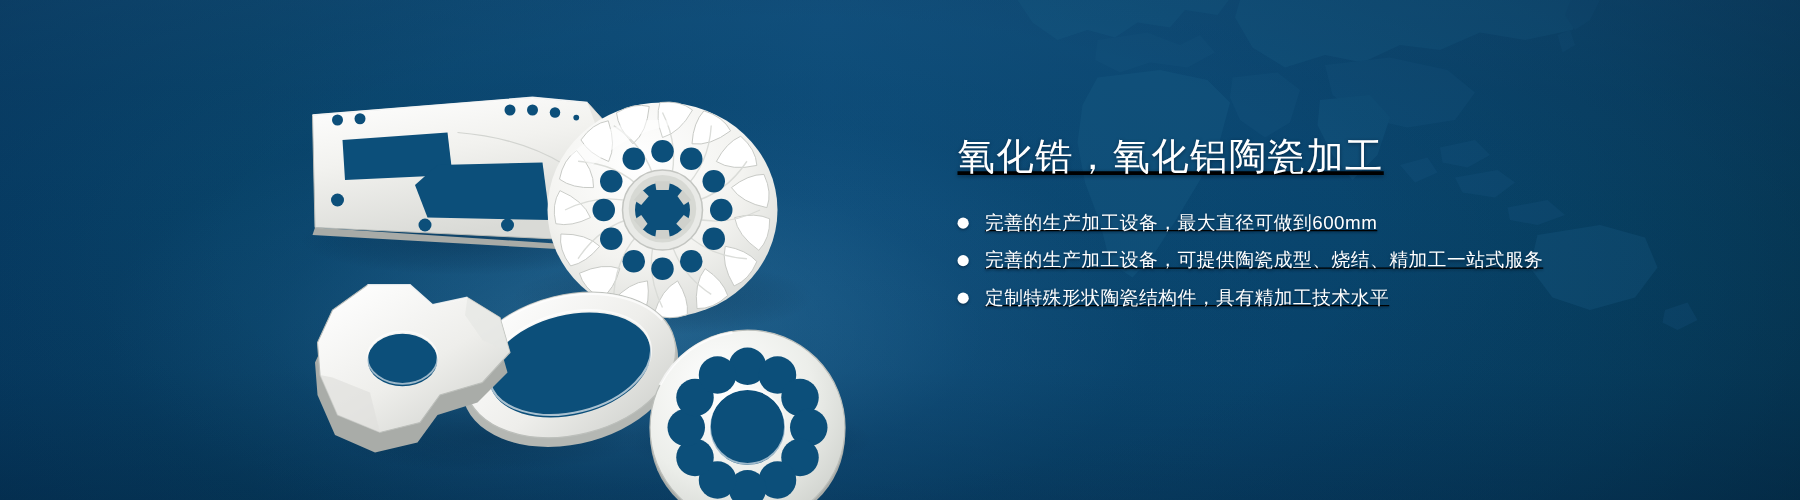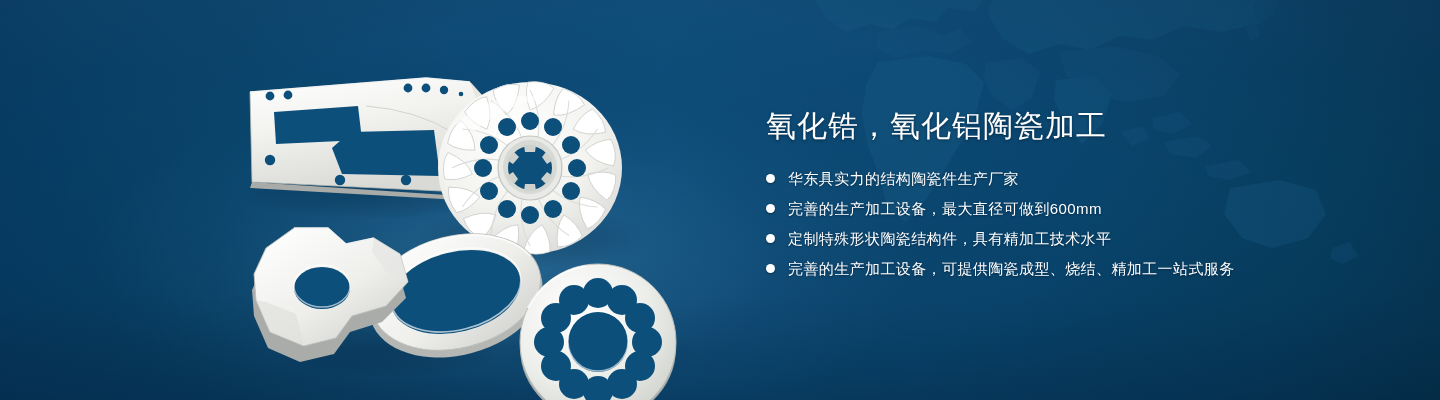--- a/index.html
+++ b/index.html
@@ -98,20 +98,21 @@
     height: 340px;
   }
   .products svg { display: block; width: 100%; height: 100%; overflow: visible; }
 
   
   .copy {
     position: absolute;
     left: 766px;
     top: 106px;
     width: 620px;
+    text-decoration: underline;
   }
   .headline {
     color: #ffffff;
     font-size: 30px;
     line-height: 40px;
     letter-spacing: 1px;
     font-weight: normal;
     margin: 0 0 22px 0;
     text-shadow: 0 1px 3px rgba(0,20,40,0.55);
     white-space: nowrap;
@@ -384,30 +385,26 @@
       </g>
     </svg>
   </div>
 
   <div class="copy">
     <h1 class="headline">氧化锆，氧化铝陶瓷加工</h1>
 
     <ul class="bullets">
       <li class="bullet">
         <span class="dot"></span>
-        <span class="bullet-text">华东具实力的结构陶瓷件生产厂家</span>
+        <span class="bullet-text">完善的生产加工设备，最大直径可做到600mm</span>
       </li>
       <li class="bullet">
         <span class="dot"></span>
-        <span class="bullet-text">完善的生产加工设备，最大直径可做到600mm</span>
+        <span class="bullet-text">完善的生产加工设备，可提供陶瓷成型、烧结、精加工一站式服务</span>
       </li>
       <li class="bullet">
         <span class="dot"></span>
         <span class="bullet-text">定制特殊形状陶瓷结构件，具有精加工技术水平</span>
       </li>
-      <li class="bullet">
-        <span class="dot"></span>
-        <span class="bullet-text">完善的生产加工设备，可提供陶瓷成型、烧结、精加工一站式服务</span>
-      </li>
     </ul>
   </div>
 
 </div>
 
 </body></html>

